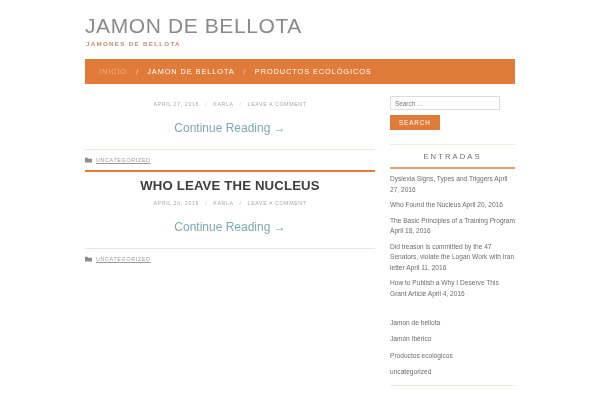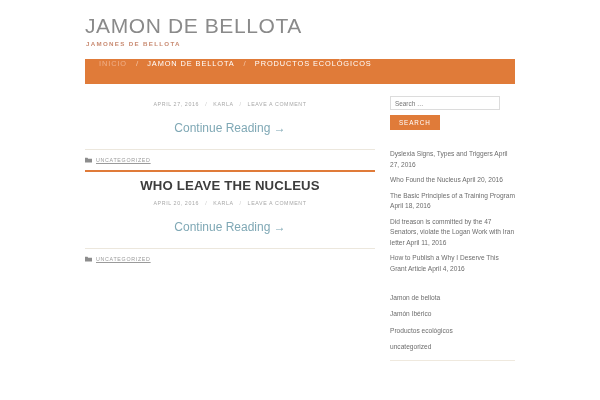--- a/index.html
+++ b/index.html
@@ -40,20 +40,21 @@
     font-weight: 700;
   }
   
   .nav-bar {
     margin-top: 12px;
     margin-left: 85px;
     width: 430px;
     height: 25px;
     background: #E07B39;
     display: flex;
+    align-items: center;
     padding-left: 14px;
     box-sizing: border-box;
   }
   .nav-item {
     font-size: 7.4px;
     letter-spacing: 0.9px;
     color: #ffffff;
     text-decoration: none;
     white-space: nowrap;
   }
@@ -283,20 +284,21 @@
     </div>
 
     <aside class="side-col">
 
       <div class="search-row">
         <input class="search-input" type="text" placeholder="Search …" style="">
         <button class="search-button">SEARCH</button>
       </div>
 
       <div class="widget">
+        <h3 class="widget-title">ENTRADAS</h3>
         <ul class="widget-list">
           <li><a class="widget-link" href="#">Dyslexia Signs, Types and Triggers April 27, 2016</a></li>
           <li><a class="widget-link" href="#">Who Found the Nucleus April 20, 2016</a></li>
           <li><a class="widget-link" href="#">The Basic Principles of a Training Program April 18, 2016</a></li>
           <li><a class="widget-link" href="#">Did treason is committed by the 47 Senators, violate the Logan Work with Iran letter April 11, 2016</a></li>
           <li><a class="widget-link" href="#">How to Publish a Why I Deserve This Grant Article April 4, 2016</a></li>
         </ul>
       </div>
 
       <div class="widget">

